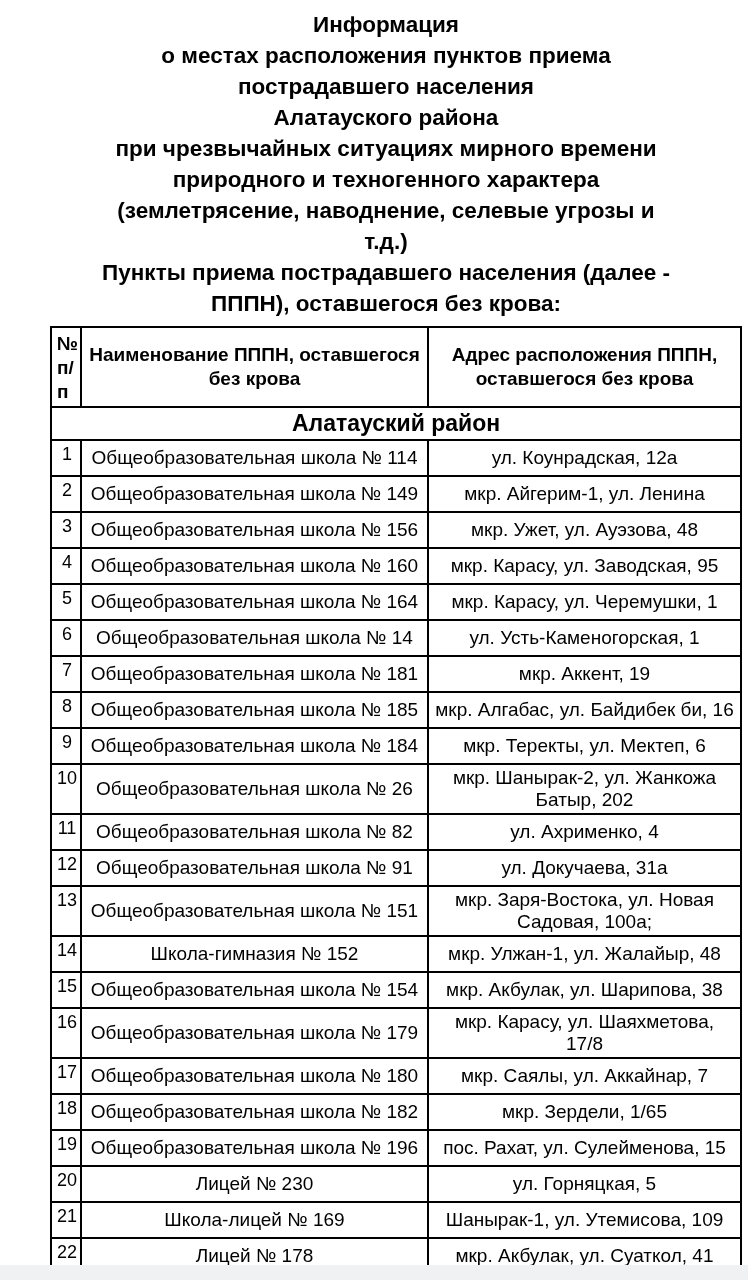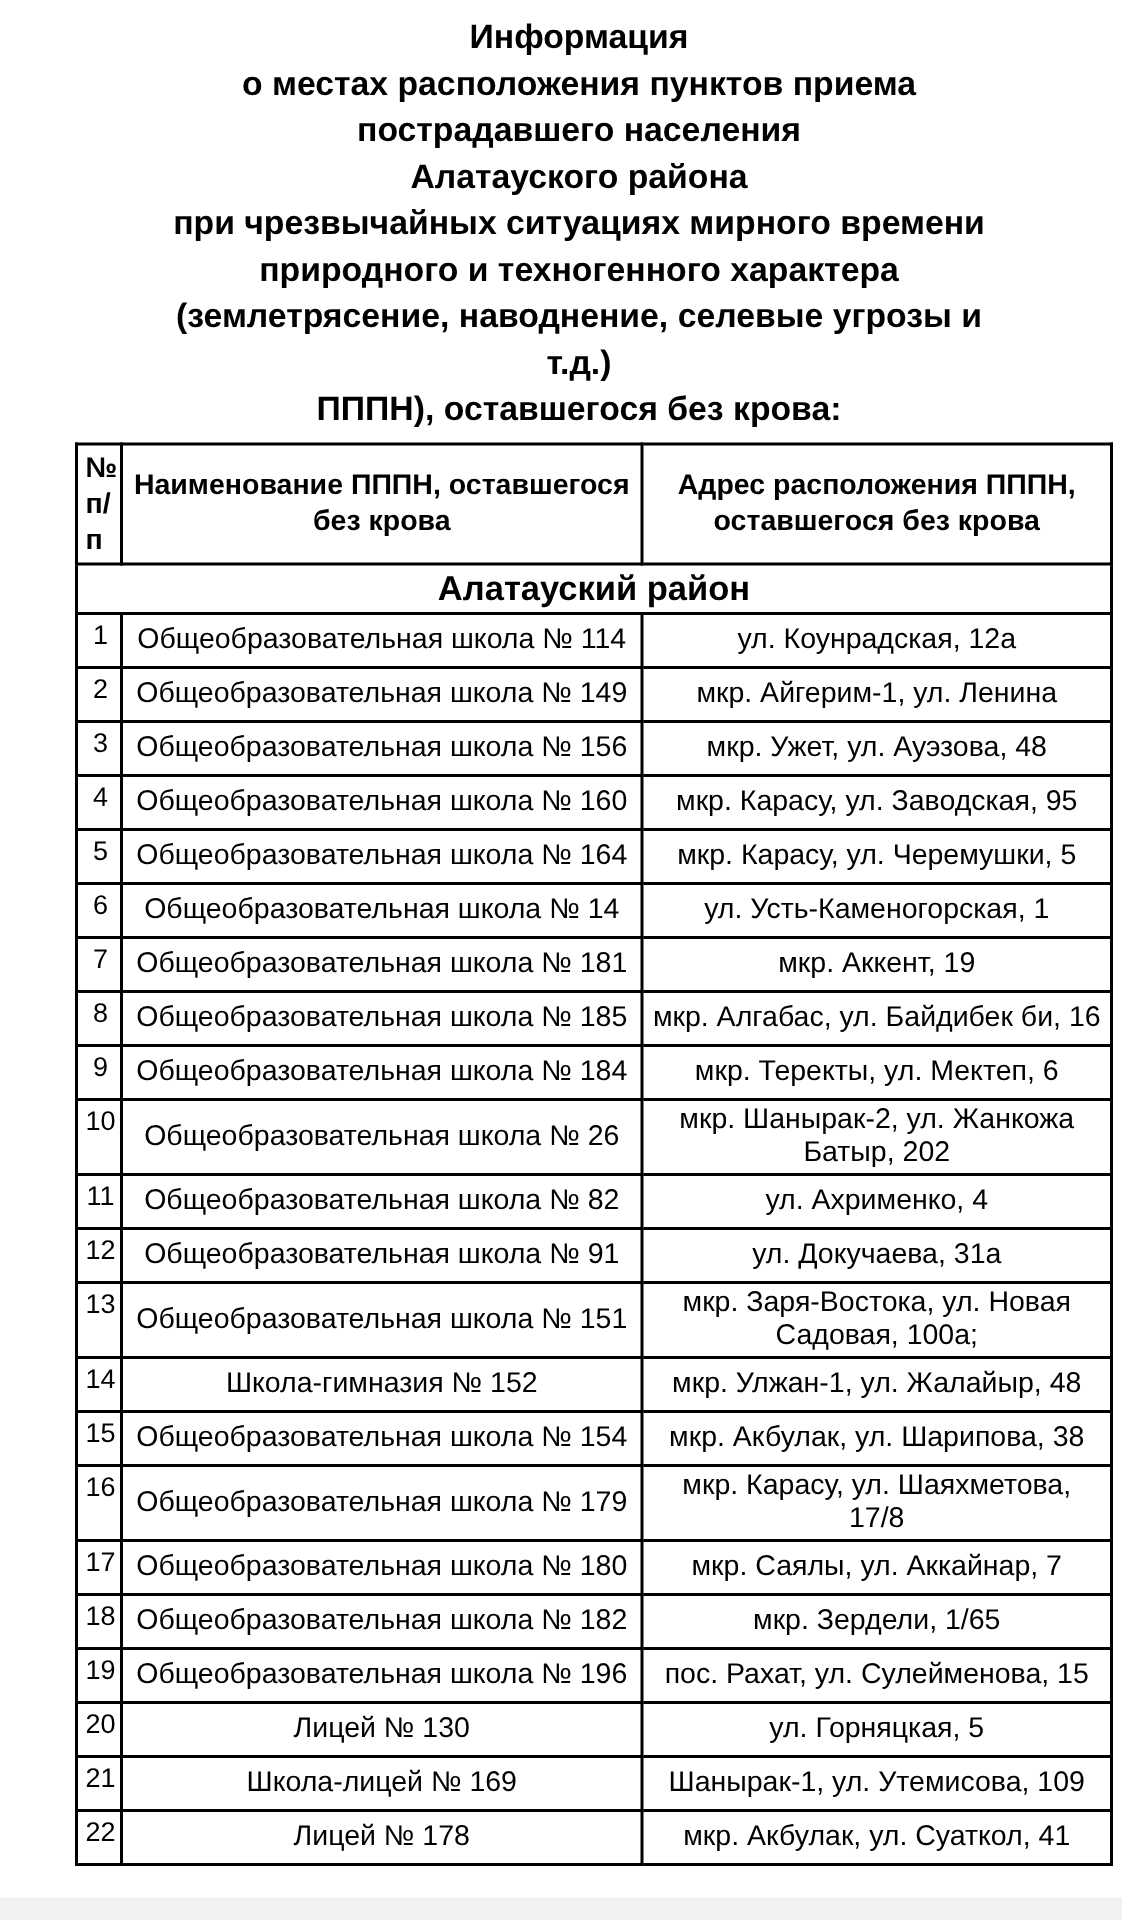--- a/index.html
+++ b/index.html
@@ -90,20 +90,21 @@
       <div class="title-line">Информация</div>
       <div class="title-line">о местах расположения пунктов приема</div>
       <div class="title-line">пострадавшего населения</div>
       <div class="title-line">Алатауского района</div>
       <div class="title-line">при чрезвычайных ситуациях мирного времени</div>
       <div class="title-line">природного и техногенного характера</div>
       <div class="title-line">(землетрясение, наводнение, селевые угрозы и</div>
       <div class="title-line">т.д.)</div>
     </div>
   <div id="intro-lines">
+      <div class="title-line">Пункты приема пострадавшего населения (далее -</div>
       <div class="title-line">ПППН), оставшегося без крова:</div>
     </div>
 </div>
 
 <table class="ppn-table">
   <colgroup>
     <col style="width:30px">
     <col style="width:347px">
     <col style="width:313px">
   </colgroup>
@@ -136,21 +137,21 @@
         <td class="address-cell">мкр. Ужет, ул. Ауэзова, 48</td>
       </tr>
       <tr class="data-row">
         <td class="num-cell">4</td>
         <td class="name-cell">Общеобразовательная школа № 160</td>
         <td class="address-cell">мкр. Карасу, ул. Заводская, 95</td>
       </tr>
       <tr class="data-row">
         <td class="num-cell">5</td>
         <td class="name-cell">Общеобразовательная школа № 164</td>
-        <td class="address-cell">мкр. Карасу, ул. Черемушки, 5</td>
+        <td class="address-cell">мкр. Карасу, ул. Черемушки, 1</td>
       </tr>
       <tr class="data-row">
         <td class="num-cell">6</td>
         <td class="name-cell">Общеобразовательная школа № 14</td>
         <td class="address-cell">ул. Усть-Каменогорская, 1</td>
       </tr>
       <tr class="data-row">
         <td class="num-cell">7</td>
         <td class="name-cell">Общеобразовательная школа № 181</td>
         <td class="address-cell">мкр. Аккент, 19</td>
@@ -210,21 +211,21 @@
         <td class="name-cell">Общеобразовательная школа № 182</td>
         <td class="address-cell">мкр. Зердели, 1/65</td>
       </tr>
       <tr class="data-row">
         <td class="num-cell">19</td>
         <td class="name-cell">Общеобразовательная школа № 196</td>
         <td class="address-cell">пос. Рахат, ул. Сулейменова, 15</td>
       </tr>
       <tr class="data-row">
         <td class="num-cell">20</td>
-        <td class="name-cell">Лицей № 130</td>
+        <td class="name-cell">Лицей № 230</td>
         <td class="address-cell">ул. Горняцкая, 5</td>
       </tr>
       <tr class="data-row">
         <td class="num-cell">21</td>
         <td class="name-cell">Школа-лицей № 169</td>
         <td class="address-cell">Шанырак-1, ул. Утемисова, 109</td>
       </tr>
       <tr class="data-row">
         <td class="num-cell">22</td>
         <td class="name-cell">Лицей № 178</td>

